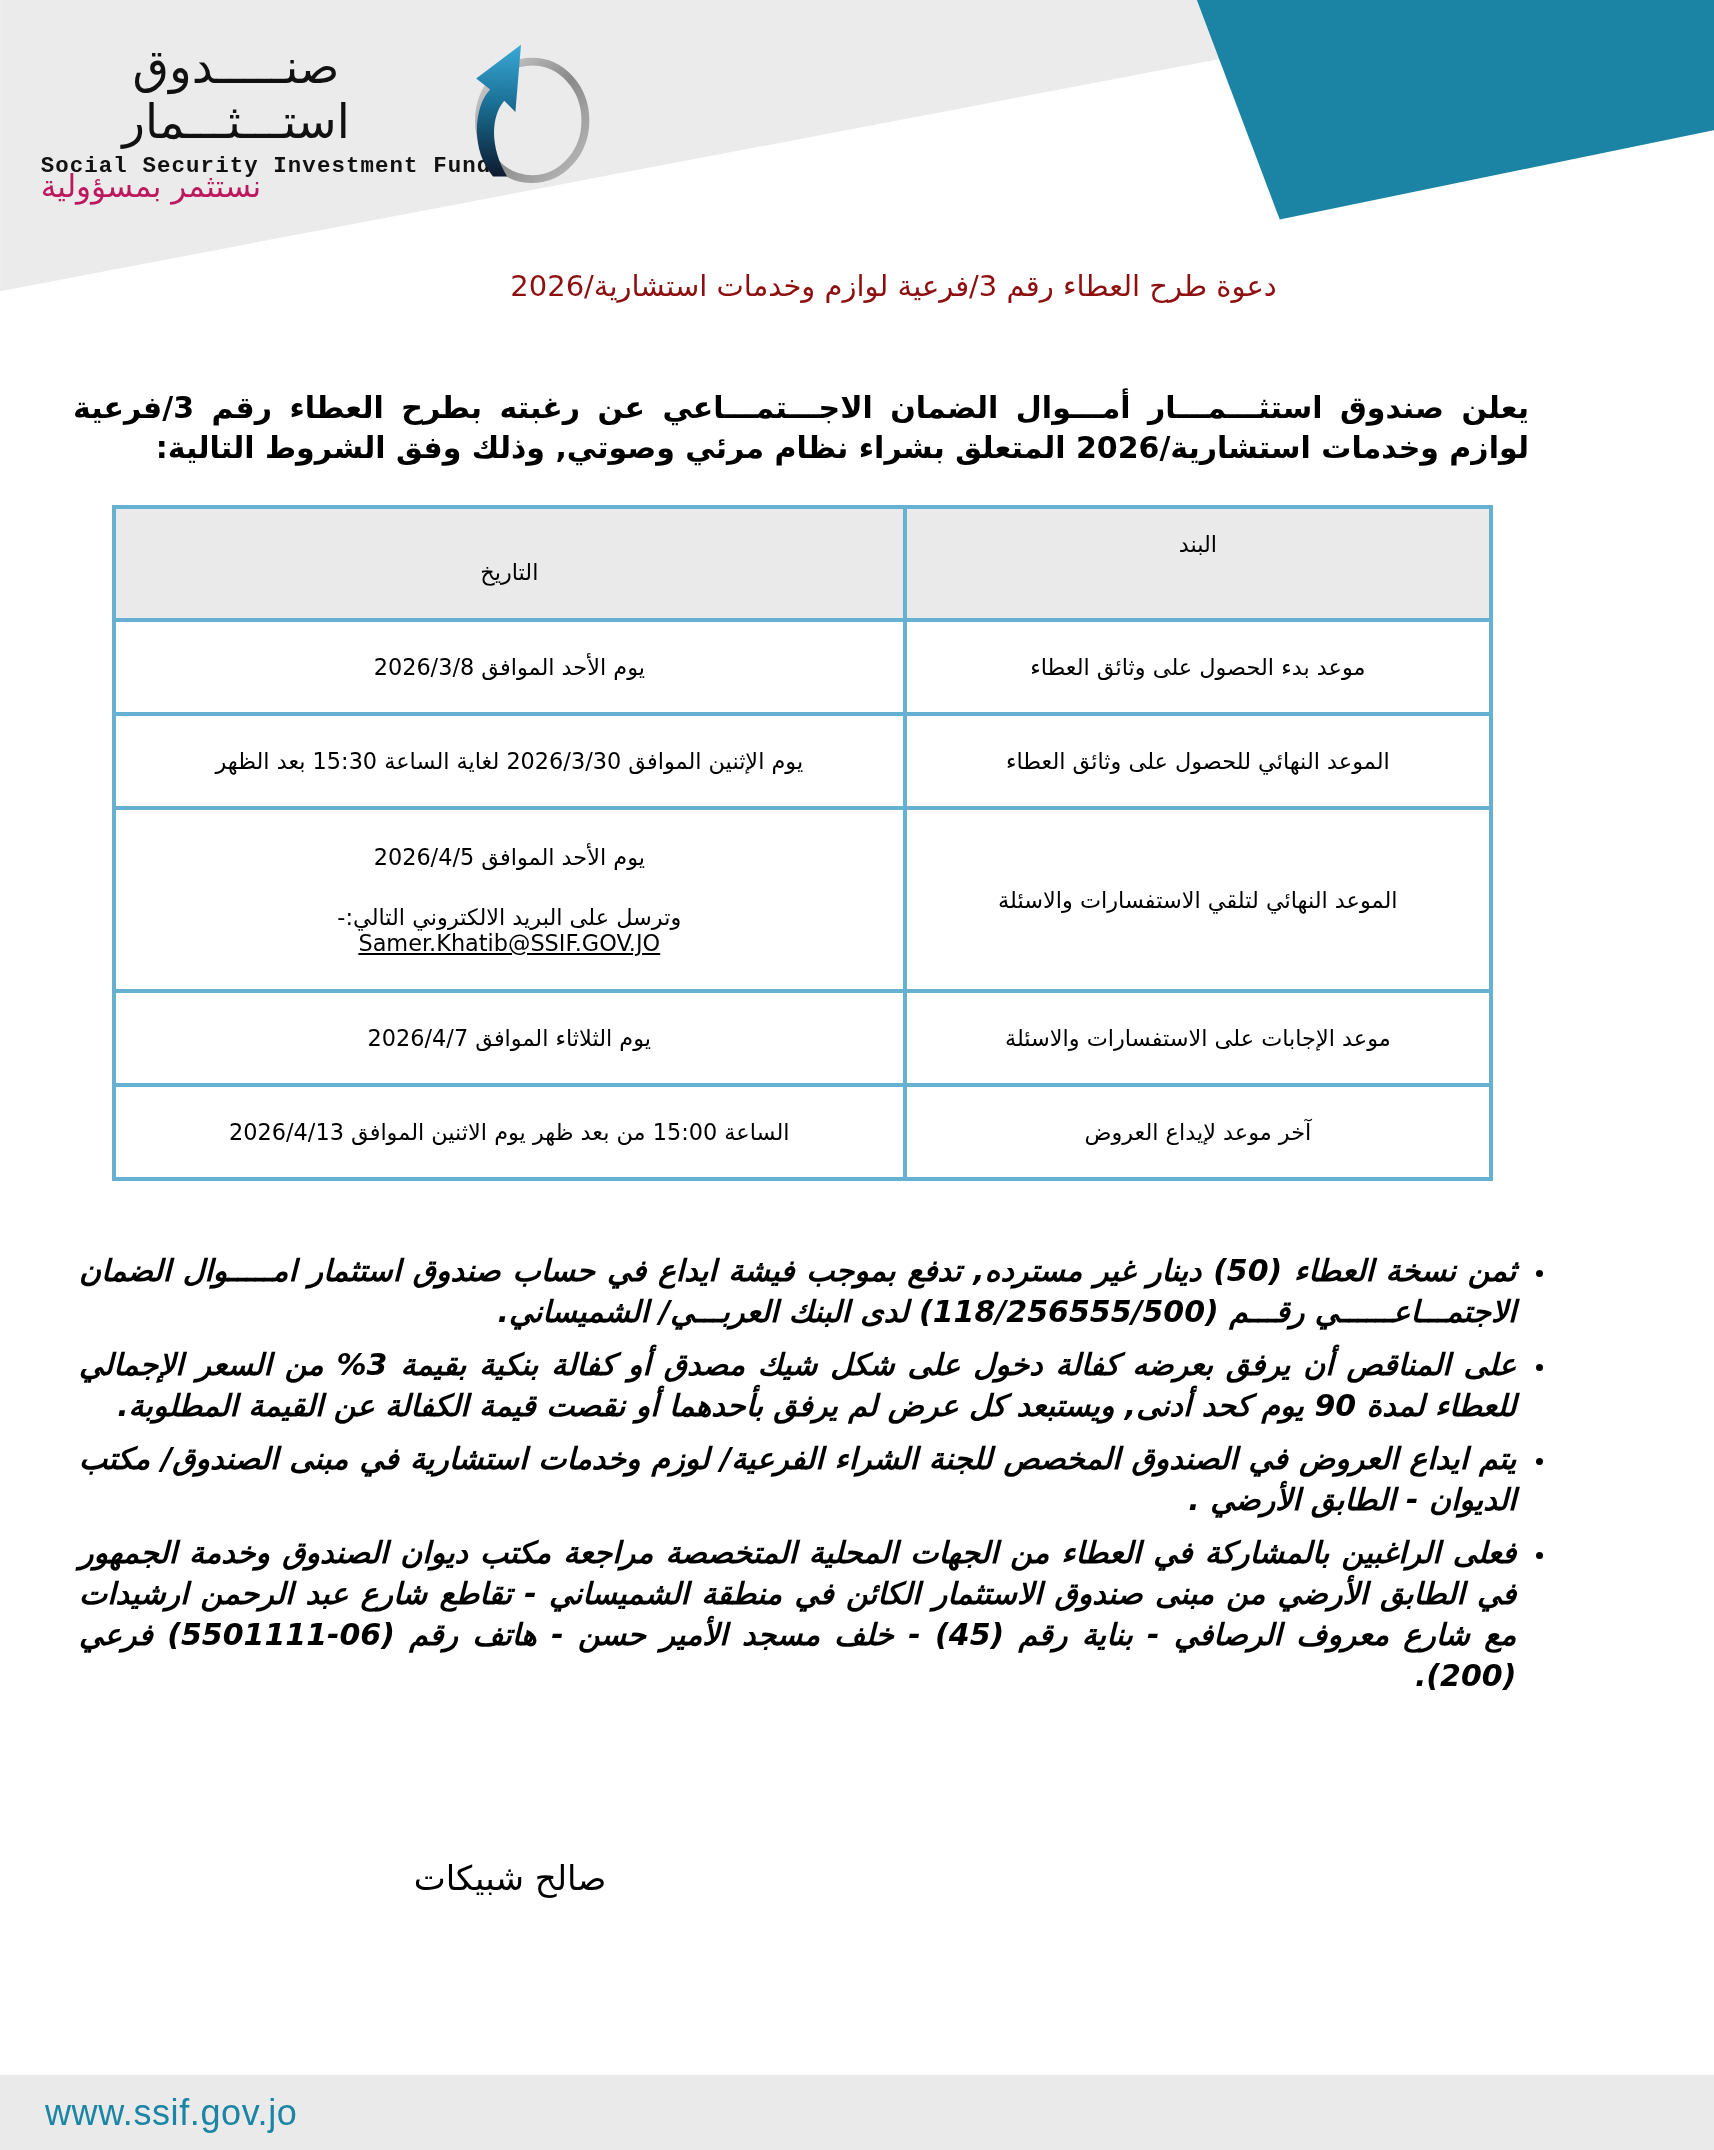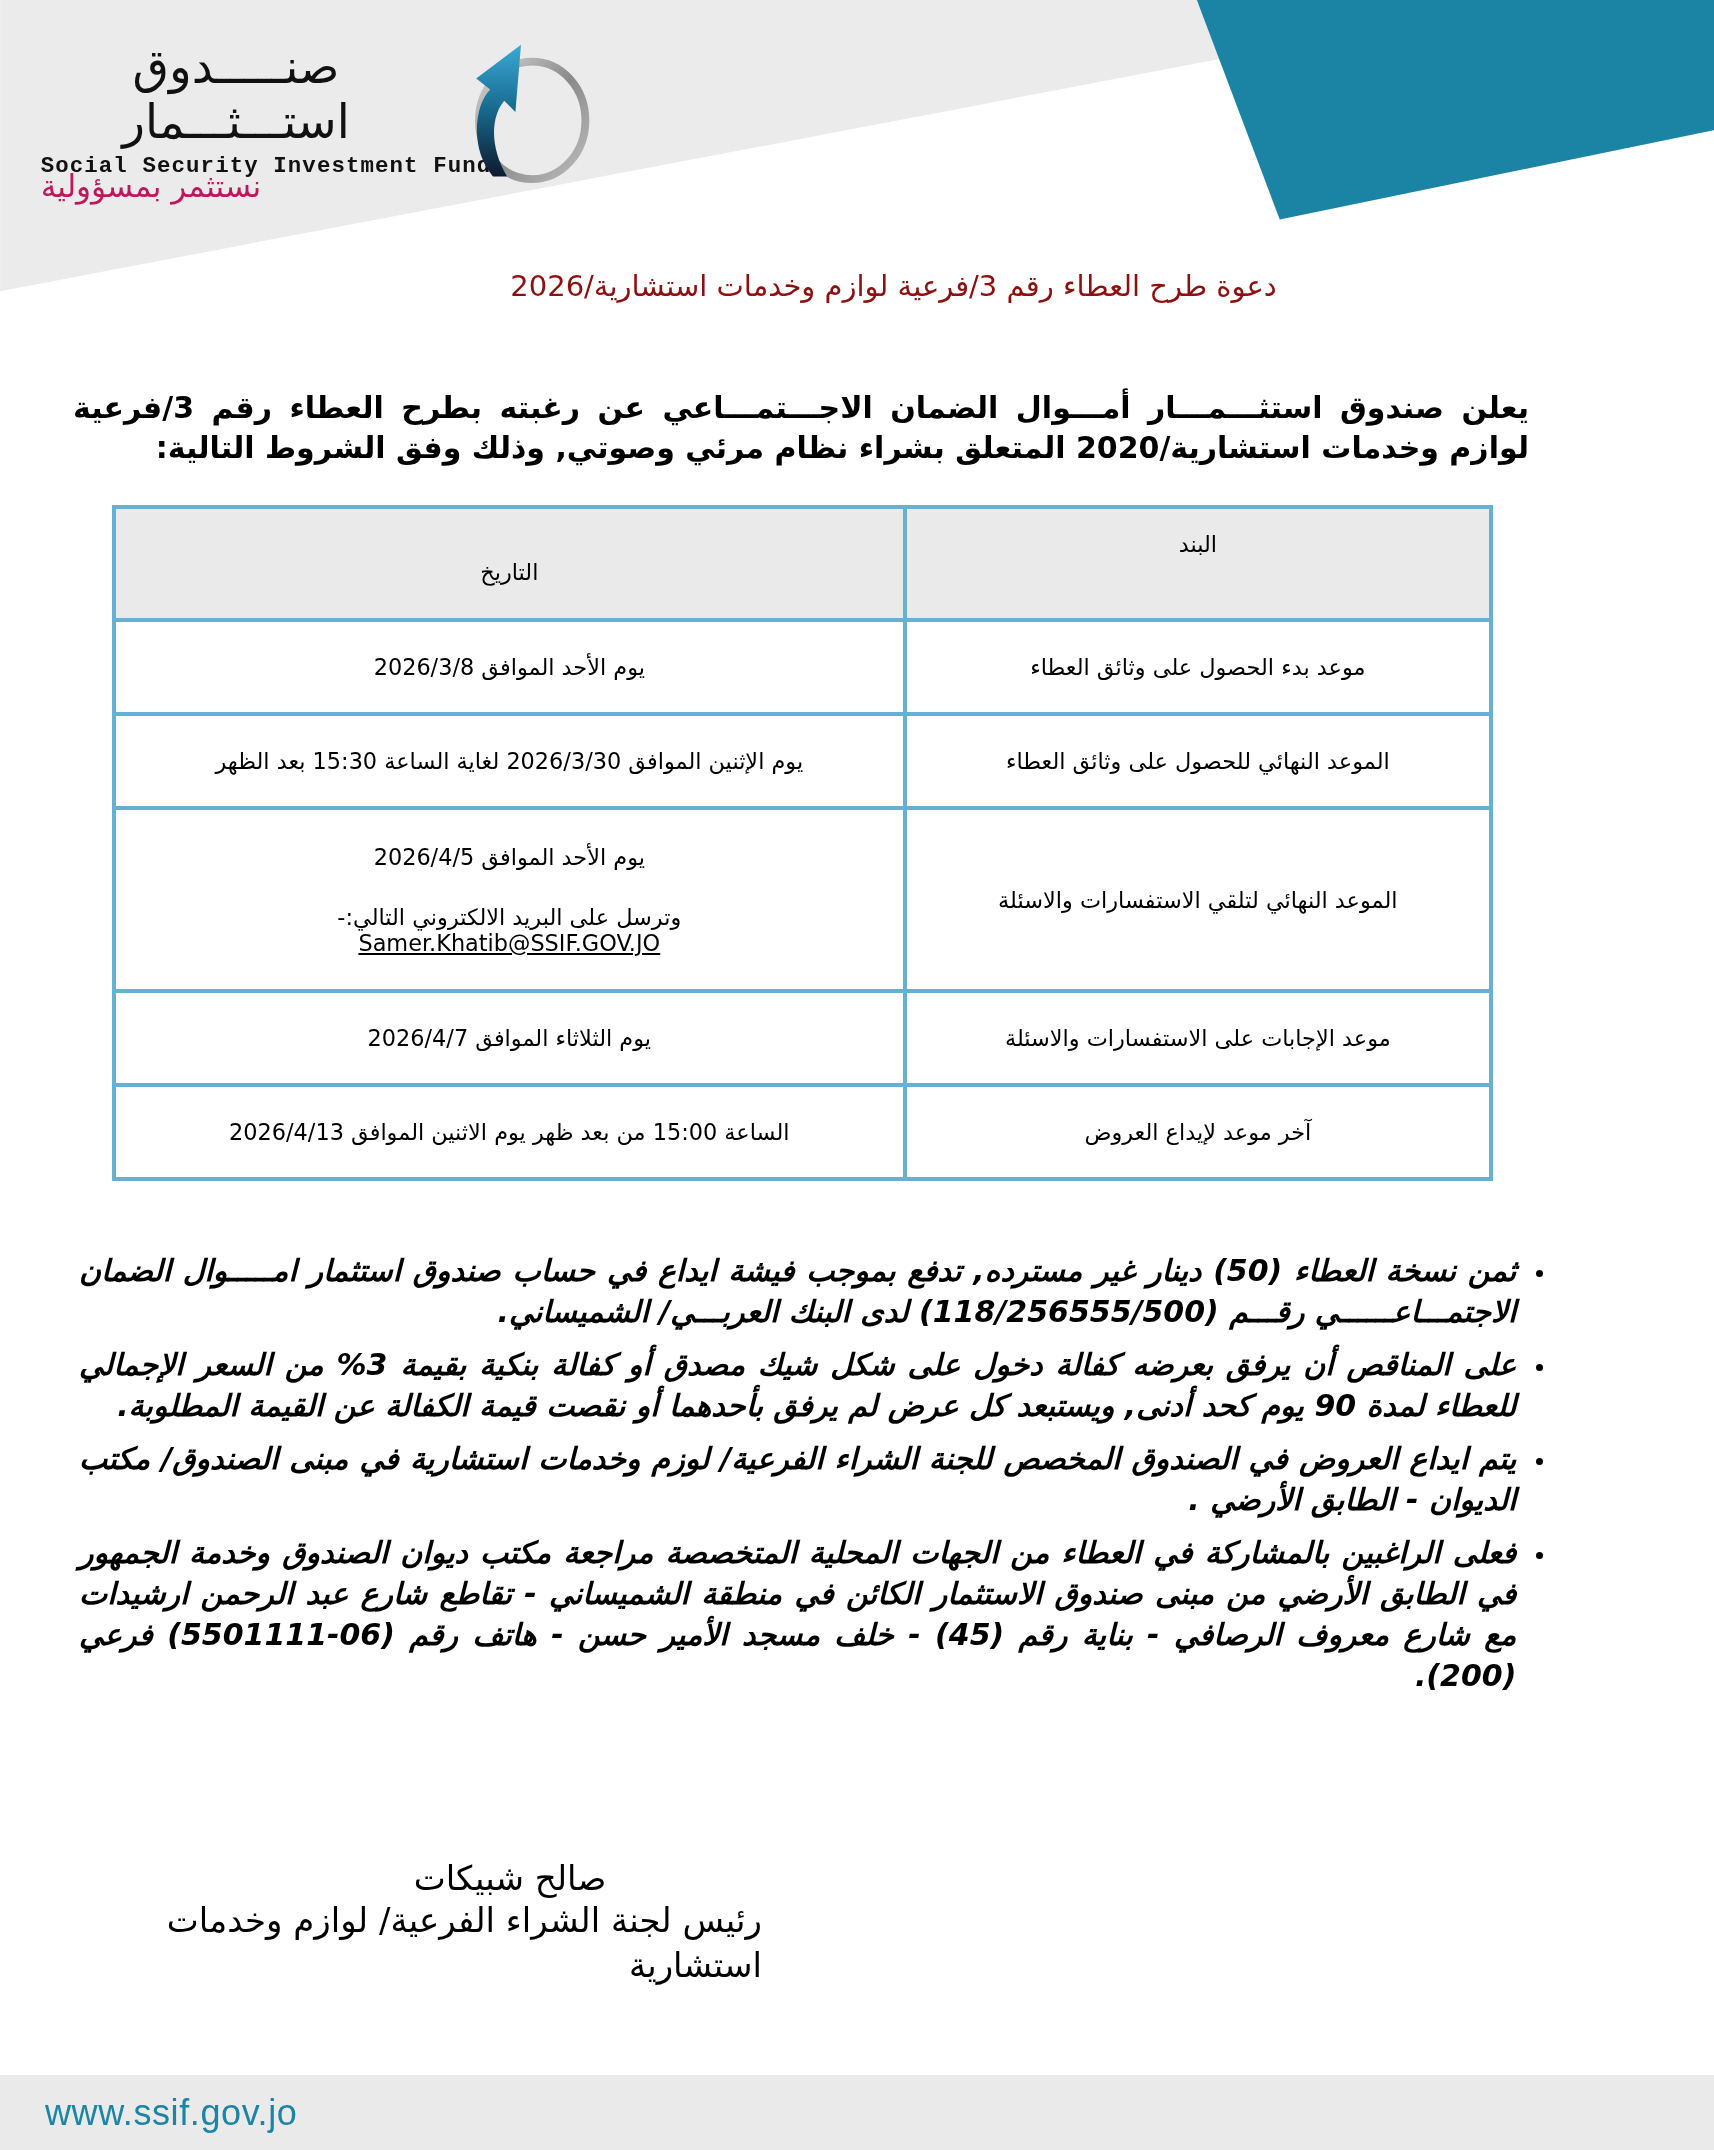--- a/index.html
+++ b/index.html
@@ -108,21 +108,21 @@
     </defs>
     <ellipse cx="170" cy="145" rx="95" ry="105" fill="none" stroke="url(#ringG)" stroke-width="14"></ellipse>
     <path d="M100,245 C60,200 65,120 95,90 L70,70 L150,10 L140,130 L120,110 C95,140 95,195 125,245 Z" fill="url(#arrowG)"></path>
   </svg>
 </div>
 
 <div class="title">
   <span>دعوة طرح العطاء رقم 3/فرعية لوازم وخدمات استشارية/2026</span>
 </div>
 
-<p class="intro">يعلن صندوق استثـــمـــار أمـــوال الضمان الاجـــتمـــاعي عن رغبته بطرح العطاء رقم 3/فرعية لوازم وخدمات استشارية/2020 المتعلق بشراء نظام مرئي وصوتي, وذلك وفق الشروط التالية:</p>
+<p class="intro">يعلن صندوق استثـــمـــار أمـــوال الضمان الاجـــتمـــاعي عن رغبته بطرح العطاء رقم 3/فرعية لوازم وخدمات استشارية/2026 المتعلق بشراء نظام مرئي وصوتي, وذلك وفق الشروط التالية:</p>
 
 <table class="schedule">
   <thead>
     <tr>
       <th class="item-h">البند</th>
       <th class="date-h">التاريخ</th>
     </tr>
   </thead>
   <tbody>
     <tr>
@@ -155,19 +155,18 @@
 
 <ul class="bullets">
   <li>ثمن نسخة العطاء (50) دينار غير مسترده, تدفع بموجب فيشة ايداع في حساب صندوق استثمار امـــــوال الضمان الاجتمـــاعــــــي رقـــم (118/256555/500) لدى البنك العربـــي/ الشميساني.</li>
   <li>على المناقص أن يرفق بعرضه كفالة دخول على شكل شيك مصدق أو كفالة بنكية بقيمة 3% من السعر الإجمالي للعطاء لمدة 90 يوم كحد أدنى, ويستبعد كل عرض لم يرفق بأحدهما أو نقصت قيمة الكفالة عن القيمة المطلوبة.</li>
   <li>يتم ايداع العروض في الصندوق المخصص للجنة الشراء الفرعية/ لوزم وخدمات استشارية في مبنى الصندوق/ مكتب الديوان - الطابق الأرضي .</li>
   <li>فعلى الراغبين بالمشاركة في العطاء من الجهات المحلية المتخصصة مراجعة مكتب ديوان الصندوق وخدمة الجمهور في الطابق الأرضي من مبنى صندوق الاستثمار الكائن في منطقة الشميساني - تقاطع شارع عبد الرحمن ارشيدات مع شارع معروف الرصافي - بناية رقم (45) - خلف مسجد الأمير حسن - هاتف رقم (06-5501111) فرعي (200).</li>
 </ul>
 
 <div class="signature">
   <div class="sig-name">صالح شبيكات</div>
-  <div class="sig-role">رئيس لجنة الشراء الفرعية/ لوازم وخدمات استشارية</div>
 </div>
 
 <div class="footer">
   <span class="footer-url">www.ssif.gov.jo</span>
 </div>
 
 
 </body></html>

